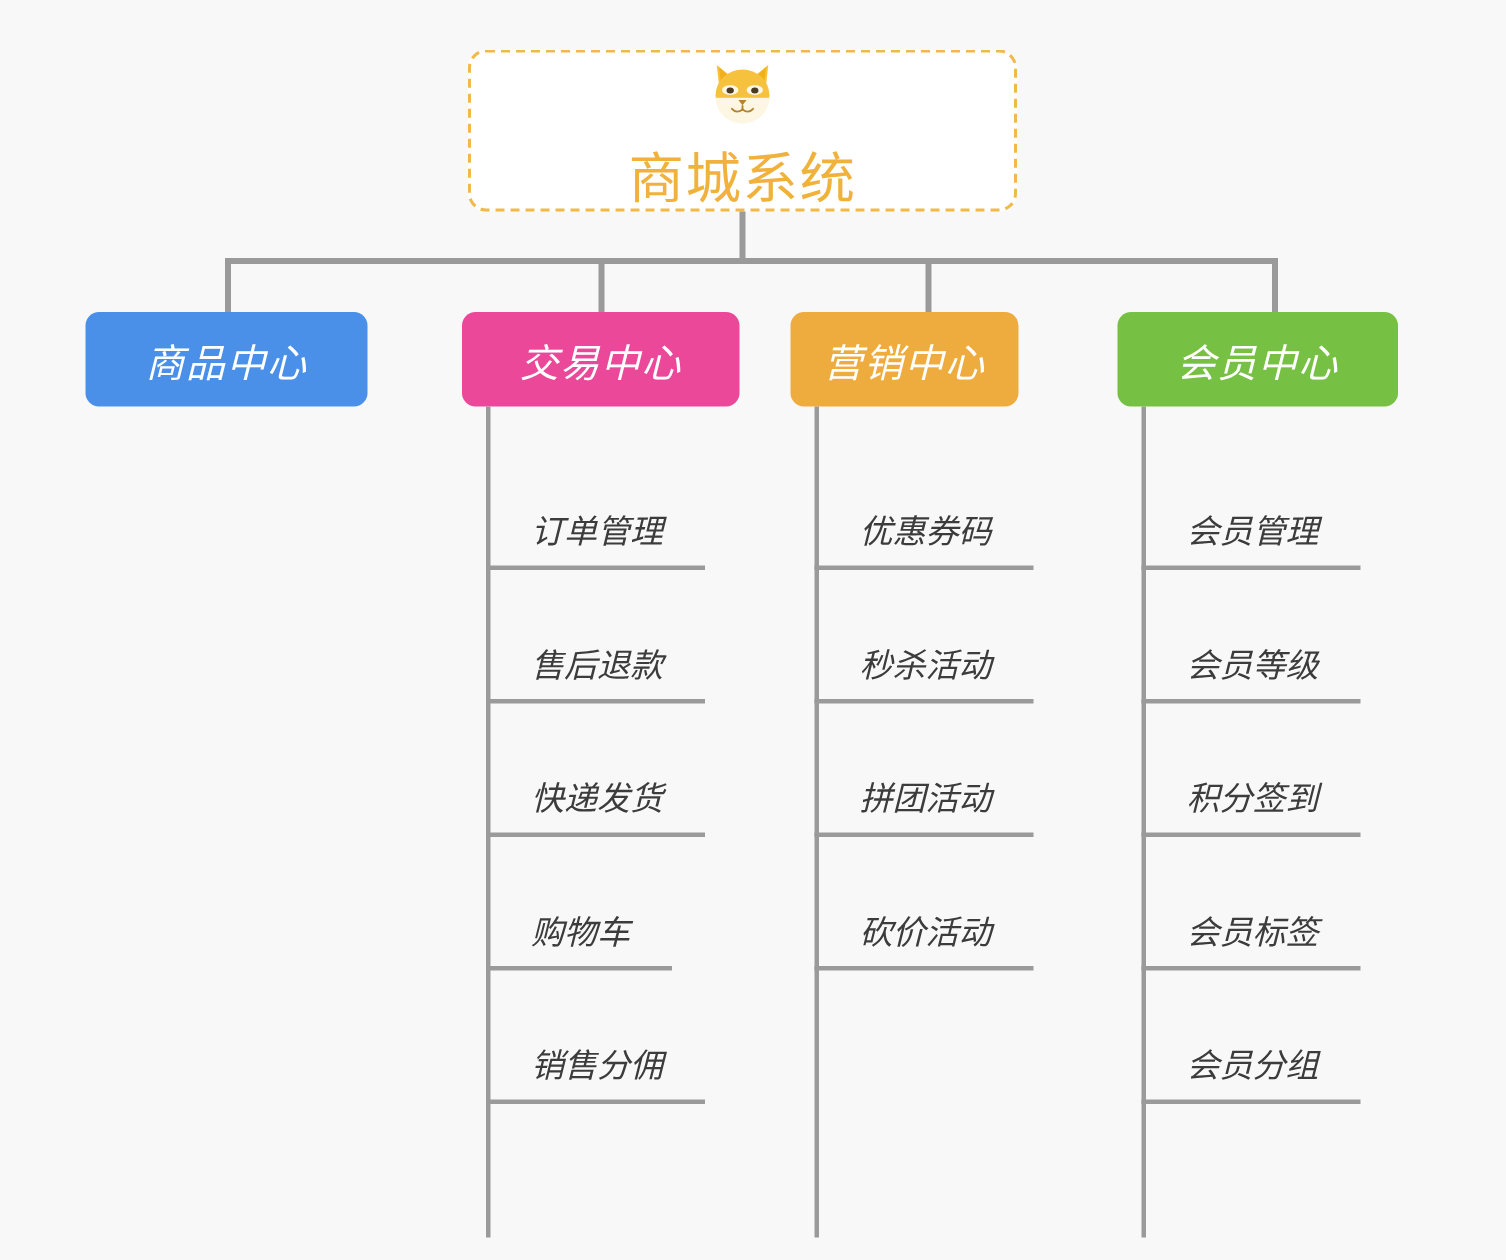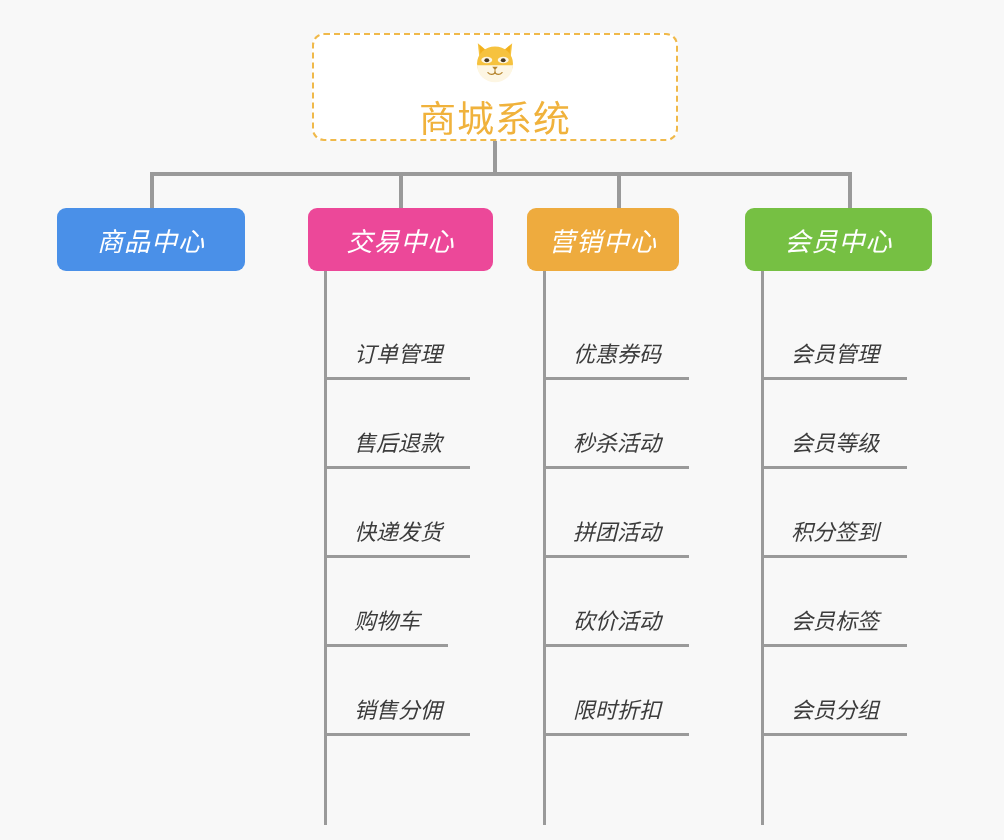--- a/index.html
+++ b/index.html
@@ -213,23 +213,20 @@
         </div>
       <div class="leaf-item">
           <span class="leaf-label">秒杀活动</span>
         </div>
       <div class="leaf-item">
           <span class="leaf-label">拼团活动</span>
         </div>
       <div class="leaf-item">
           <span class="leaf-label">砍价活动</span>
         </div>
-      <div class="leaf-item">
-          <span class="leaf-label">限时折扣</span>
-        </div>
     </div>
   </div>
 
   <div class="column col-4">
     <div class="cat-header" style="background-color: rgb(118, 192, 67);">
       <span>会员中心</span>
     </div>
     <div class="leaf-list">
       <div class="leaf-rail" style="height: 554px;"></div>
       <div class="leaf-item">

